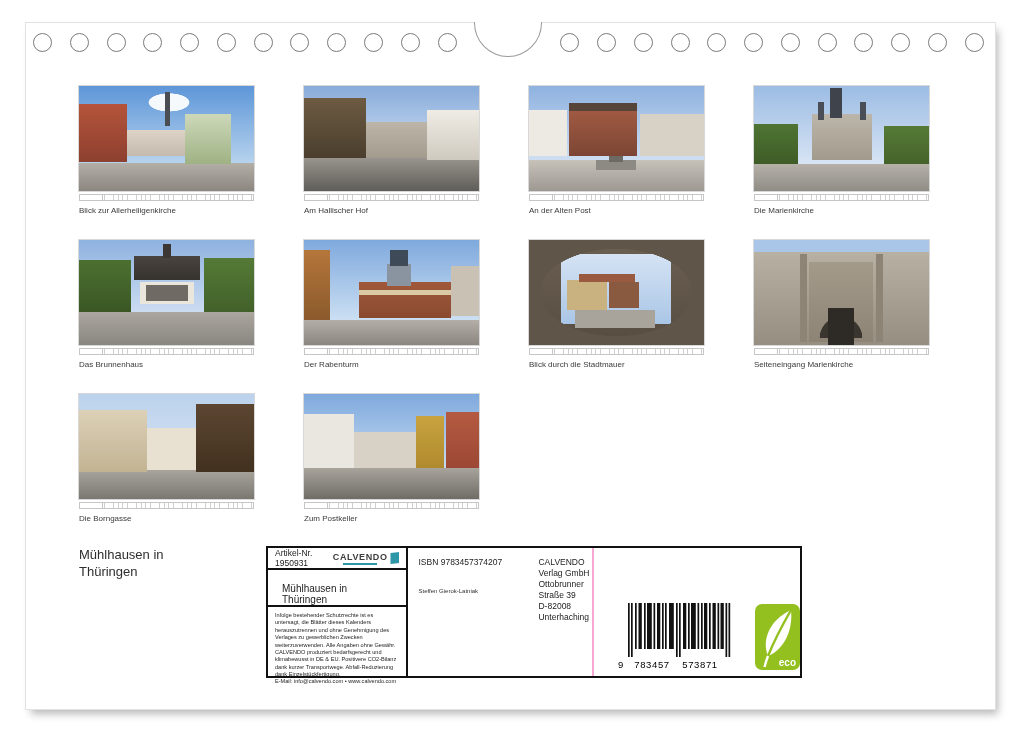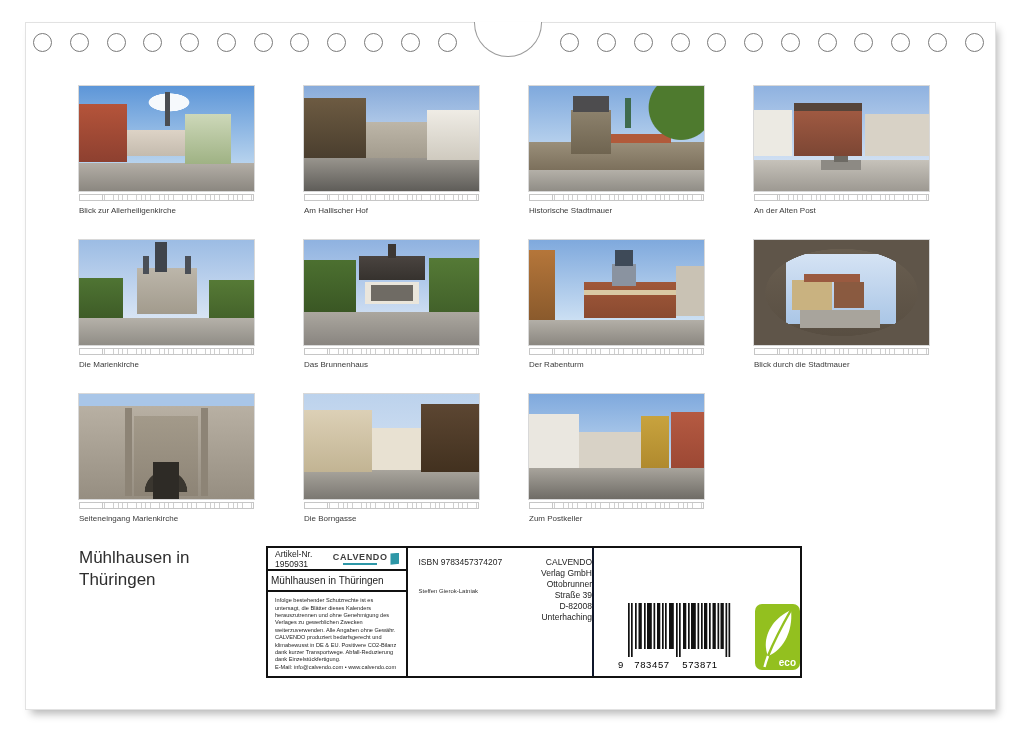--- a/index.html
+++ b/index.html
@@ -112,44 +112,44 @@
         background-size:68px 62px,58px 68px,50px 42px,175px 29px,175px 105px;
         background-position:0 16px,117px 10px,68px 34px,0 76px,0 0; }
   .s12 { background-image:
           linear-gradient(#eae7e0,#eae7e0), linear-gradient(#c8a33e,#b08a2e),
           linear-gradient(#b55a42,#9c4834), linear-gradient(#d8d2c6,#d8d2c6),
           linear-gradient(#a8a49c,#6f6c66), linear-gradient(#7fa9dd,#cfe2f4 80%);
         background-size:50px 54px,28px 52px,33px 56px,62px 36px,175px 31px,175px 105px;
         background-position:0 20px,112px 22px,142px 18px,50px 38px,0 74px,0 0; }
 
   
-  .main-title { position:absolute; left:53px; top:524px; font-size:17px;
+  .main-title { position:absolute; left:53px; top:524px; font-size:13px;
                 line-height:1.28; color:#2e2e2e; }
 
   .infobox { position:absolute; left:240px; top:523px; width:536px; height:132px;
              border:2px solid #111; display:flex; background:#fff; }
   .col-left { width:201px; border-right:2px solid #111; display:flex; flex-direction:column; }
   .artikel-row { height:30px; border-bottom:2px solid #111; display:flex;
                  align-items:center; justify-content:space-between; padding:0 7px; }
   .artikel { font-size:8.5px; color:#1c1c1c; }
   .logo { display:flex; align-items:center; gap:3px; }
   .logo-stack { display:flex; flex-direction:column; align-items:center; }
   .logo-text { font-size:9px; font-weight:bold; letter-spacing:.6px; color:#3d3d3d; }
   .logo-tag { width:34px; height:2px; background:#2e97a7; margin-top:1px; }
   .logo-mark { width:9px; height:12px; background:#2e97a7;
                clip-path:polygon(0 8%,100% 0,100% 92%,0 100%); }
   .titlerow { height:27px; border-bottom:2px solid #111; display:flex; align-items:center;
-              padding:0 3px; font-size:10px; color:#1c1c1c; }
+              padding:0 14px; font-size:10px; color:#1c1c1c;margin-top:13px; }
   .fineprint { flex:1; padding:5px 7px; font-size:5.6px; line-height:1.32; color:#1e1e1e; }
   .fineprint p { margin:0; }
 
-  .col-mid { width:250px; border-right:2px solid #0f172a; position:relative;padding-left:36px; }
+  .col-mid { width:250px; border-right:2px solid #f9a8d4; position:relative;padding-left:36px; }
   .isbn { position:absolute; left:10px; top:9px; font-size:8.5px; color:#1c1c1c; }
   .publisher { position:absolute; left:130px; top:9px; font-size:8.5px;
-               line-height:1.3; color:#1c1c1c;text-align:right; }
+               line-height:1.3; color:#1c1c1c; }
   .author { position:absolute; left:10px; top:40px; font-size:6px; color:#333; }
 
   .col-right { flex:1; display:flex; align-items:flex-end; gap:19px; padding:0 0 6px 24px; }
   .barcode { width:118px; height:67px; position:relative; background:#fff; }
   .barcode svg { display:block; }
   .bc-digits { position:absolute; left:0; right:0; bottom:0; display:flex;
                font-size:9.5px; color:#000; letter-spacing:.6px; }
   .bc-d0 { width:10px; } .bc-d1 { width:48px; text-align:center; }
   .bc-d2 { width:48px; text-align:center; }
   .eco { width:45px; height:66px; background:#93c01f; border-radius:7px; position:relative; }
@@ -193,25 +193,20 @@
   <div class="grid">
     <figure class="cell">
       <div class="ph s2"></div>
       <div class="strip"></div>
       <figcaption class="cap">Blick zur Allerheiligenkirche</figcaption>
     </figure>
     <figure class="cell">
       <div class="ph s1"></div>
       <div class="strip"></div>
       <figcaption class="cap">Am Hallischer Hof</figcaption>
-    </figure>
-    <figure class="cell">
-      <div class="ph s4"></div>
-      <div class="strip"></div>
-      <figcaption class="cap">Historische Stadtmauer</figcaption>
     </figure>
     <figure class="cell">
       <div class="ph s5"></div>
       <div class="strip"></div>
       <figcaption class="cap">An der Alten Post</figcaption>
     </figure>
     <figure class="cell">
       <div class="ph s6"></div>
       <div class="strip"></div>
       <figcaption class="cap">Die Marienkirche</figcaption>

